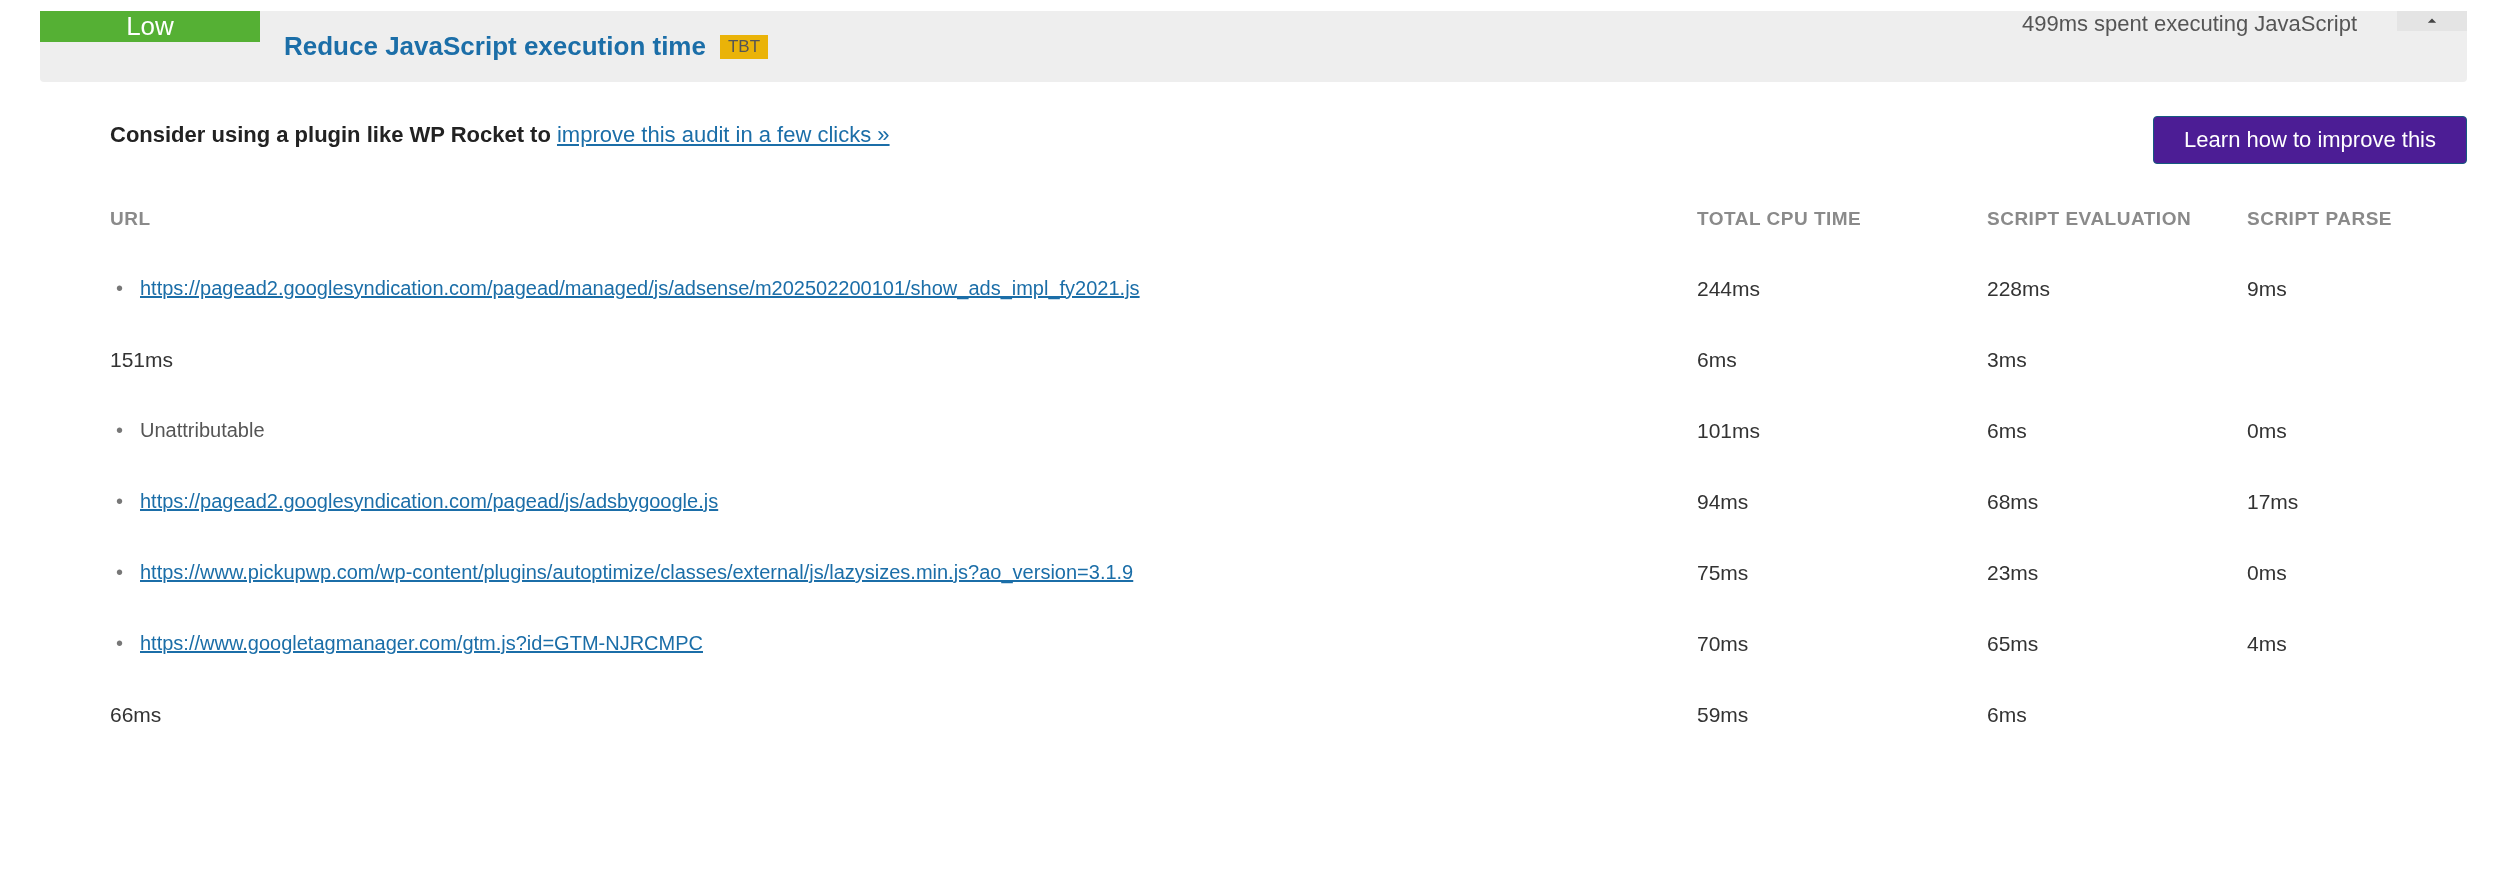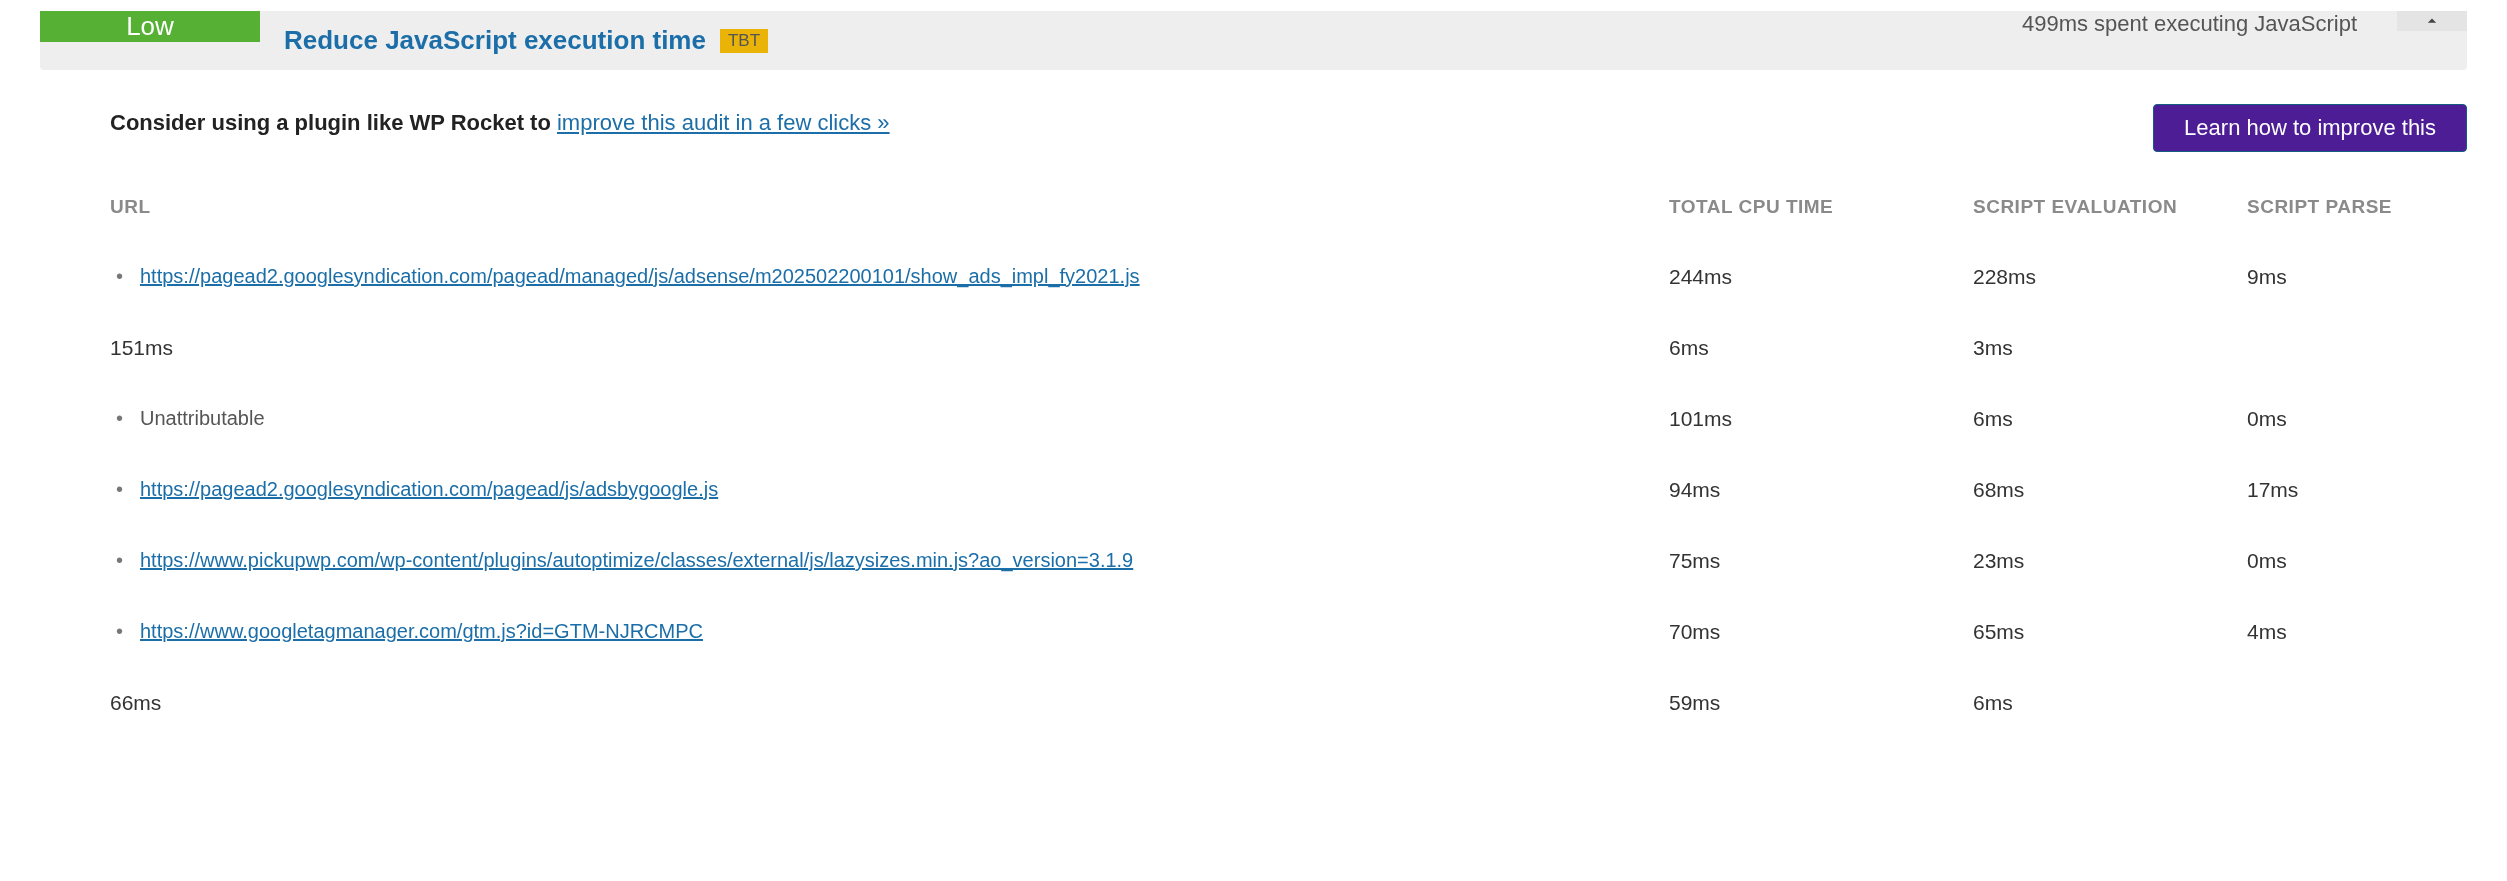--- a/index.html
+++ b/index.html
@@ -19,21 +19,21 @@
     display:flex;
     align-items:center;
     justify-content:center;
     width:220px;
     font-weight:400;
   }
   .title-area {
     flex:1;
     display:flex;
     align-items:center;
-    padding:14px 24px;
+    padding:20px 24px;
     gap:14px;
   }
   .audit-title {
     color:#1b6ea8;
     font-size:26px;
     font-weight:700;
   }
   .metric-badge {
     background:#eab308;
     color:#555;
@@ -80,21 +80,21 @@
     cursor:pointer;
   }
 
   .data-table {
     margin-top:60px;
     width:100%;
   }
   .thead, .trow {
     display:grid;
     grid-template-columns: 1fr 280px 250px 180px;
-    column-gap:24px;
+    column-gap:10px;
     align-items:flex-start;
     margin-top:47px;
   }
   .thead {
     color:#8a8a8a;
     font-weight:700;
     font-size:19px;
     letter-spacing:0.5px;
     margin-bottom:30px;
   }

